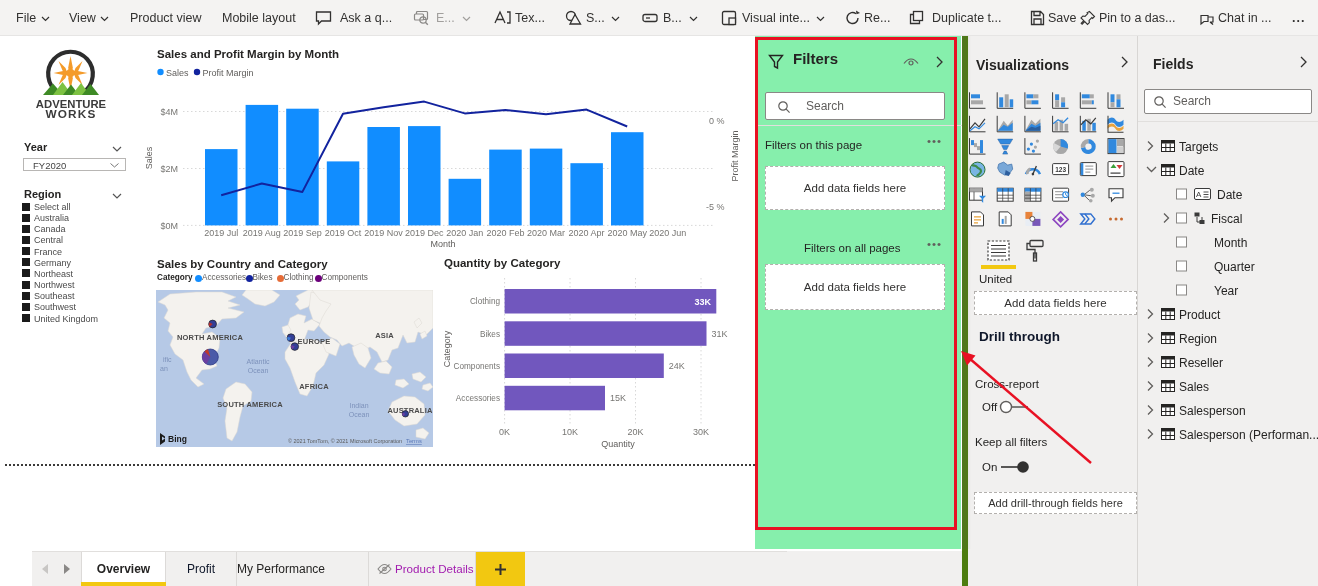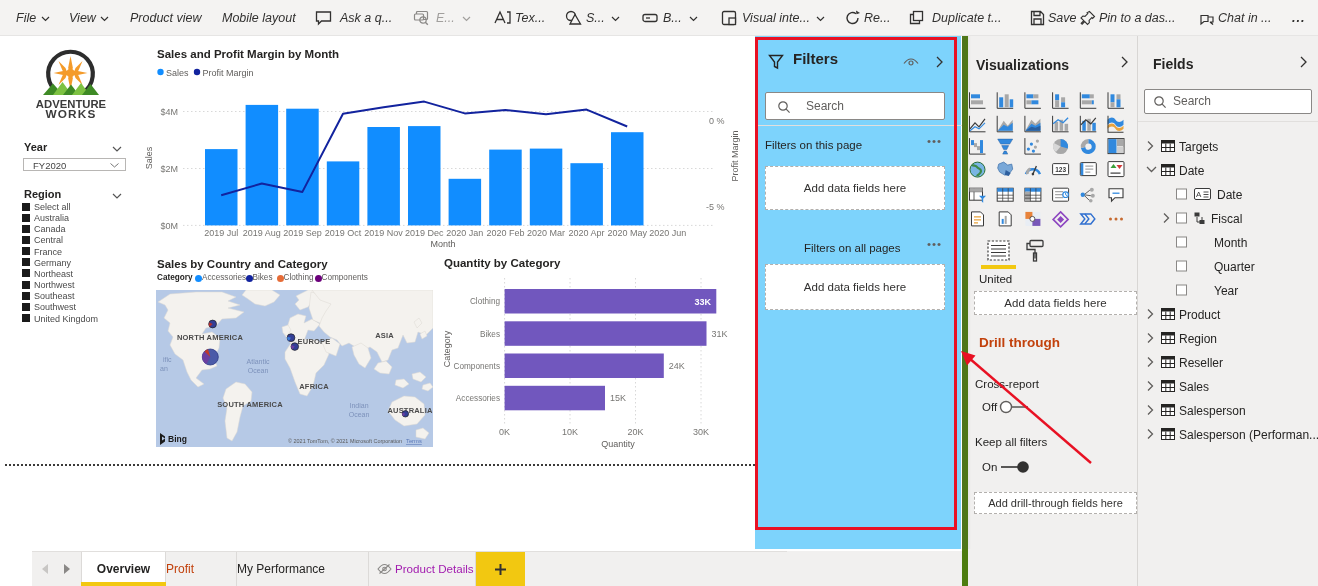--- a/index.html
+++ b/index.html
@@ -1,20 +1,20 @@
 <!DOCTYPE html>
 <html><head><meta charset="utf-8">
 <style>
 *{margin:0;padding:0;box-sizing:border-box;font-family:"Liberation Sans",sans-serif;}
 html,body{width:1318px;height:586px;overflow:hidden;background:#fff;}
 .abs{position:absolute;}
 #stage{position:relative;width:1318px;height:586px;}
 
 #ribbon{left:0;top:0;width:1318px;height:36px;background:#f4f3f2;border-bottom:1px solid #e6e5e4;}
-.rtxt{position:absolute;top:0;height:36px;line-height:36px;font-size:12.5px;color:#323130;white-space:nowrap;font-style:italic;}
+.rtxt{position:absolute;top:0;height:36px;line-height:36px;font-size:12.5px;color:#323130;white-space:nowrap;}
 .chev{position:absolute;top:16px;width:9px;height:6px;}
 .ricon{position:absolute;top:10px;}
 
 #canvas{left:0;top:36px;width:755px;height:515px;background:#fff;}
 
 .pane-title{font-size:14px;font-weight:bold;color:#252423;}
 .dashbox{position:absolute;border:1px dashed #b3b0ad;background:#fff;text-align:center;color:#323130;}
 .smalltxt{position:absolute;font-size:11.5px;color:#252423;white-space:nowrap;}
 .cb{display:inline-block;width:8px;height:8px;background:#1a1a1a;margin-right:4px;vertical-align:-0.5px;}
 .ldot{display:inline-block;width:7px;height:7px;border-radius:50%;margin-right:2px;vertical-align:-0.5px;}
@@ -309,21 +309,21 @@
           <text x="200.5" y="216.5">20K</text>
           <text x="266" y="216.5">30K</text>
 </g>
 <text x="15" y="131" font-size="9" fill="#605e5c" transform="rotate(-90 15 131)" text-anchor="middle">Category</text>
 <text x="183" y="228.5" font-size="9" fill="#605e5c" text-anchor="middle">Quantity</text>
 </svg>
 
 <div class="abs" style="left:5px;top:428px;width:750px;height:0;border-top:2px dotted #3b3a39;"></div>
 </div>
 
-<div class="abs" id="filtersPane" style="left:755px;top:36px;width:206px;height:513px;background:#7dd3fc;">
+<div class="abs" id="filtersPane" style="left:755px;top:36px;width:206px;height:513px;background:#86efac;">
 <svg class="abs" style="left:13px;top:18px;" width="16" height="16" viewBox="0 0 16 16">
         <path d="M1.5 1.5h13L9.5 8v6l-3-1.5V8z" fill="none" stroke="#252423" stroke-width="1.4"></path>
       </svg>
 <div class="abs" style="left:38px;top:14px;font-size:15px;font-weight:bold;color:#252423;">Filters</div>
 <svg class="abs" style="left:148px;top:22px;" width="16" height="10" viewBox="0 0 16 10">
         <path d="M1 5.5C3.5 2 6 1 8 1s4.5 1 7 4.5" fill="none" stroke="#605e5c" stroke-width="1.2"></path>
         <circle cx="8" cy="5" r="2" fill="none" stroke="#605e5c" stroke-width="1.2"></circle>
       </svg>
 <svg class="abs" style="left:181px;top:20px;" width="7" height="12" viewBox="0 0 7 12">
         <path d="M1 1l5 5-5 5" fill="none" stroke="#323130" stroke-width="1.3"></path>
@@ -554,21 +554,21 @@
         <path d="M4 5.5h15M4 9h15M4 12.5h15M4 16h15" stroke="#3a3a3a" stroke-width="1"></path>
       </svg>
 <div class="abs" style="left:13px;top:229px;width:35px;height:3.5px;background:#f2c811;"></div>
 <svg class="abs" style="left:57px;top:203px;" width="22" height="24" viewBox="0 0 22 24">
         <rect x="5" y="1.5" width="13" height="6" rx="1" fill="none" stroke="#3a3a3a" stroke-width="1.3"></rect>
         <path d="M5 4.5H2v6h8v9" fill="none" stroke="#3a3a3a" stroke-width="1.3"></path>
         <rect x="8.5" y="14" width="3" height="8" fill="none" stroke="#3a3a3a" stroke-width="1.3"></rect>
       </svg>
 <div class="smalltxt" style="left:11px;top:237px;">United</div>
 <div class="dashbox" style="left:6px;top:255px;width:163px;height:24px;font-size:11.5px;line-height:22px;">Add data fields here</div>
-<div class="abs" style="left:11px;top:299px;font-size:13.5px;font-weight:bold;color:#c2410c;">Drill through</div>
+<div class="abs" style="left:11px;top:293px;font-size:13.5px;font-weight:bold;color:#0f172a;">Drill through</div>
 <div class="smalltxt" style="left:7px;top:342px;">Cross-report</div>
 <div class="smalltxt" style="left:14px;top:365px;">Off</div>
 <svg class="abs" style="left:31px;top:364px;" width="32" height="14" viewBox="0 0 32 14">
         <circle cx="7" cy="7" r="5.5" fill="#fff" stroke="#605e5c" stroke-width="1.4"></circle>
         <line x1="13" y1="7" x2="29" y2="7" stroke="#605e5c" stroke-width="1.6"></line>
       </svg>
 <div class="smalltxt" style="left:7px;top:400px;">Keep all filters</div>
 <div class="smalltxt" style="left:14px;top:425px;">On</div>
 <svg class="abs" style="left:31px;top:424px;" width="32" height="14" viewBox="0 0 32 14">
         <line x1="2" y1="7" x2="20" y2="7" stroke="#323130" stroke-width="1.6"></line>
@@ -655,21 +655,21 @@
 <div class="abs" style="left:755px;top:551px;width:207px;height:35px;background:#f1f0ef;"></div>
 <div class="abs" style="left:962px;top:36px;width:9px;height:513px;background:linear-gradient(to right, rgba(90,88,86,0.22), rgba(90,88,86,0));z-index:5;"></div>
 
 <div class="abs" id="tabbar" style="left:0;top:551px;width:755px;height:35px;background:#f1f0ef;border-top:1px solid #e1dfdd;margin-left:32px;">
 <svg class="abs" style="left:8px;top:11px;" width="32" height="12" viewBox="0 0 32 12">
         <path d="M8 1L2 6l6 5z" fill="#c8c6c4"></path>
         <path d="M24 1l6 5-6 5z" fill="#8a8886"></path>
       </svg>
 <div class="abs" style="left:49px;top:0;width:85px;height:34px;background:#fff;border-left:1px solid #dcdad8;border-right:1px solid #dcdad8;text-align:center;line-height:34px;font-size:12px;font-weight:bold;color:#252423;">Overview</div>
 <div class="abs" style="left:49px;top:30px;width:85px;height:5px;background:#f2c811;"></div>
-<div class="abs" style="left:134px;top:0;width:71px;height:34px;border-right:1px solid #dcdad8;line-height:34px;font-size:12px;color:#c2410c;">Profit</div>
+<div class="abs" style="left:134px;top:0;width:71px;height:34px;border-right:1px solid #dcdad8;text-align:center;line-height:34px;font-size:12px;color:#0f172a;">Profit</div>
 <div class="abs" style="left:205px;top:0;width:132px;height:34px;border-right:1px solid #dcdad8;text-align:left;line-height:34px;font-size:12px;color:#252423;">My Performance</div>
 <div class="abs" style="left:337px;top:0;width:107px;height:34px;border-right:1px solid #dcdad8;font-size:12px;color:#a21caf;">
 <svg style="position:absolute;left:8px;top:11px;" width="15" height="12" viewBox="0 0 15 12">
           <path d="M1 6c2.5-3.3 5-4.5 6.5-4.5S11.5 2.7 14 6c-2.5 3.3-5 4.5-6.5 4.5S3.5 9.3 1 6z" fill="none" stroke="#8a8886" stroke-width="1.1"></path>
           <circle cx="7.5" cy="6" r="1.8" fill="none" stroke="#8a8886" stroke-width="1.1"></circle>
           <path d="M2.5 10.5l10-9" stroke="#8a8886" stroke-width="1.1"></path>
         </svg>
 <span style="position:absolute;left:26px;top:0;line-height:34px;font-size:11.6px;white-space:nowrap;">Product Details</span>
 </div>
 <div class="abs" style="left:444px;top:0;width:49px;height:35px;background:#f2c811;">

